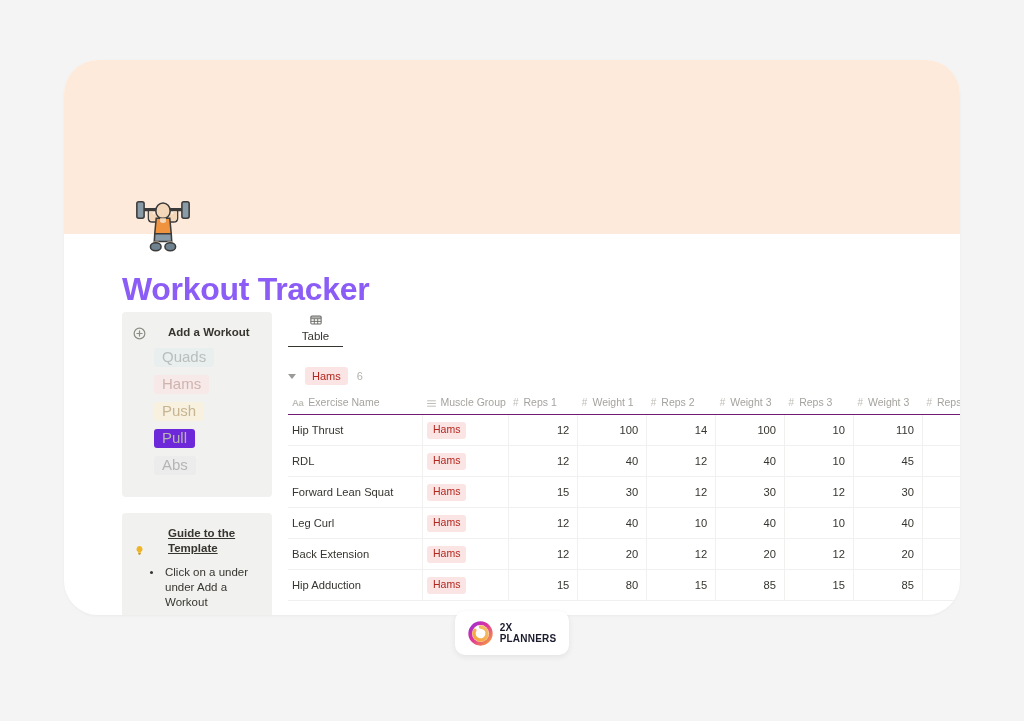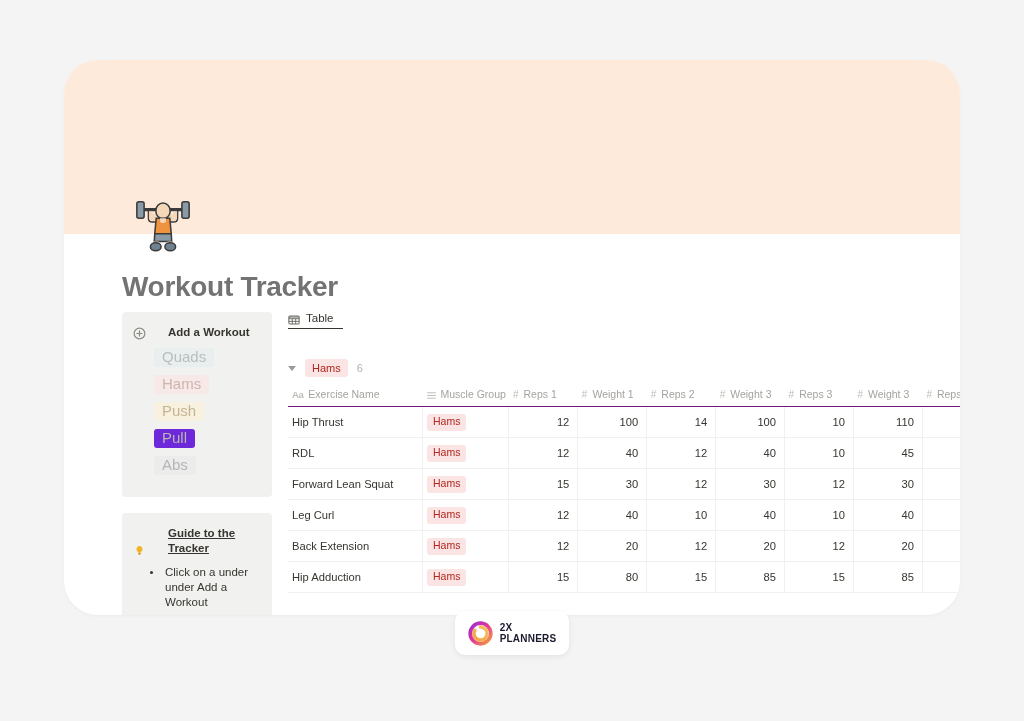--- a/index.html
+++ b/index.html
@@ -37,23 +37,23 @@
     left: 58px; top: 122px;
     width: 82px; height: 82px;
     display: flex; align-items: center; justify-content: center;
     font-size: 62px; line-height: 1;
   }
 
   
   .page-title {
     position: absolute;
     left: 58px; top: 211px;
-    font-size: 28px;
+    font-size: 32px;
     font-weight: bold;
-    color: #737373;
+    color: #8b5cf6;
     letter-spacing: -0.3px;
   }
 
   
   .body {
     position: absolute;
     left: 0; top: 252px;
     width: 896px;
     display: flex;
     gap: 0;
@@ -121,23 +121,24 @@
     padding-left: 2px;
   }
   .guide-list li::marker { font-size: 10px; }
 
   
   .viewbar {
     display: flex;
     align-items: center;
     gap: 6px;
     padding-bottom: 4px;
-    margin-bottom: 28px;
+    margin-bottom: 18px;
     width: 55px;
     border-bottom: 1.6px solid #37352f;
+    flex-direction: column;
   }
   .viewbar .vtxt {
     font-size: 11.5px;
     color: #37352f;
   }
   .grid-ico { width: 12px; height: 12px; display:block; }
 
   
   .group-head {
     display: flex;
@@ -295,21 +296,21 @@
 
         <div class="callout">
           <div class="callout-head">
             <span class="callout-ico">
               <svg viewBox="0 0 16 16" width="11" height="11">
                 <path d="M8 1.6 a4.4 4.4 0 0 1 2.7 7.9 c-.5.4-.7.9-.7 1.4 l0 .5 l-4 0 l0-.5 c0-.5-.2-1-.7-1.4 A4.4 4.4 0 0 1 8 1.6z" fill="#f0b429"></path>
                 <rect x="6.1" y="11.8" width="3.8" height="1.3" rx="0.5" fill="#c78f14"></rect>
                 <rect x="6.6" y="13.4" width="2.8" height="1.2" rx="0.6" fill="#c78f14"></rect>
               </svg>
             </span>
-            <span class="callout-title underline">Guide to the Tracker</span>
+            <span class="callout-title underline">Guide to the Template</span>
           </div>
           <ul class="guide-list">
             <li>Click on a under under Add a Workout</li>
 
           </ul>
         </div>
 
       </div>
 
       <div class="col-right">

